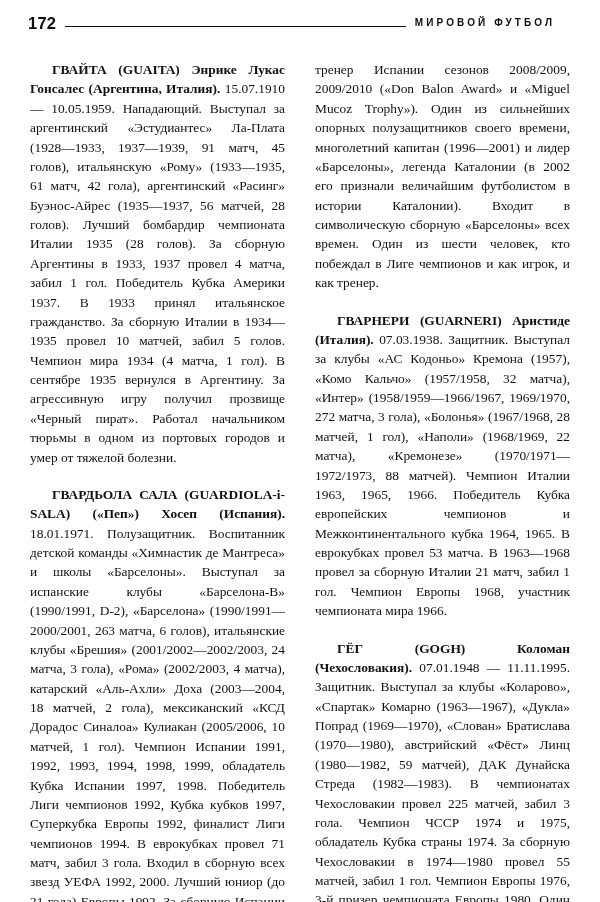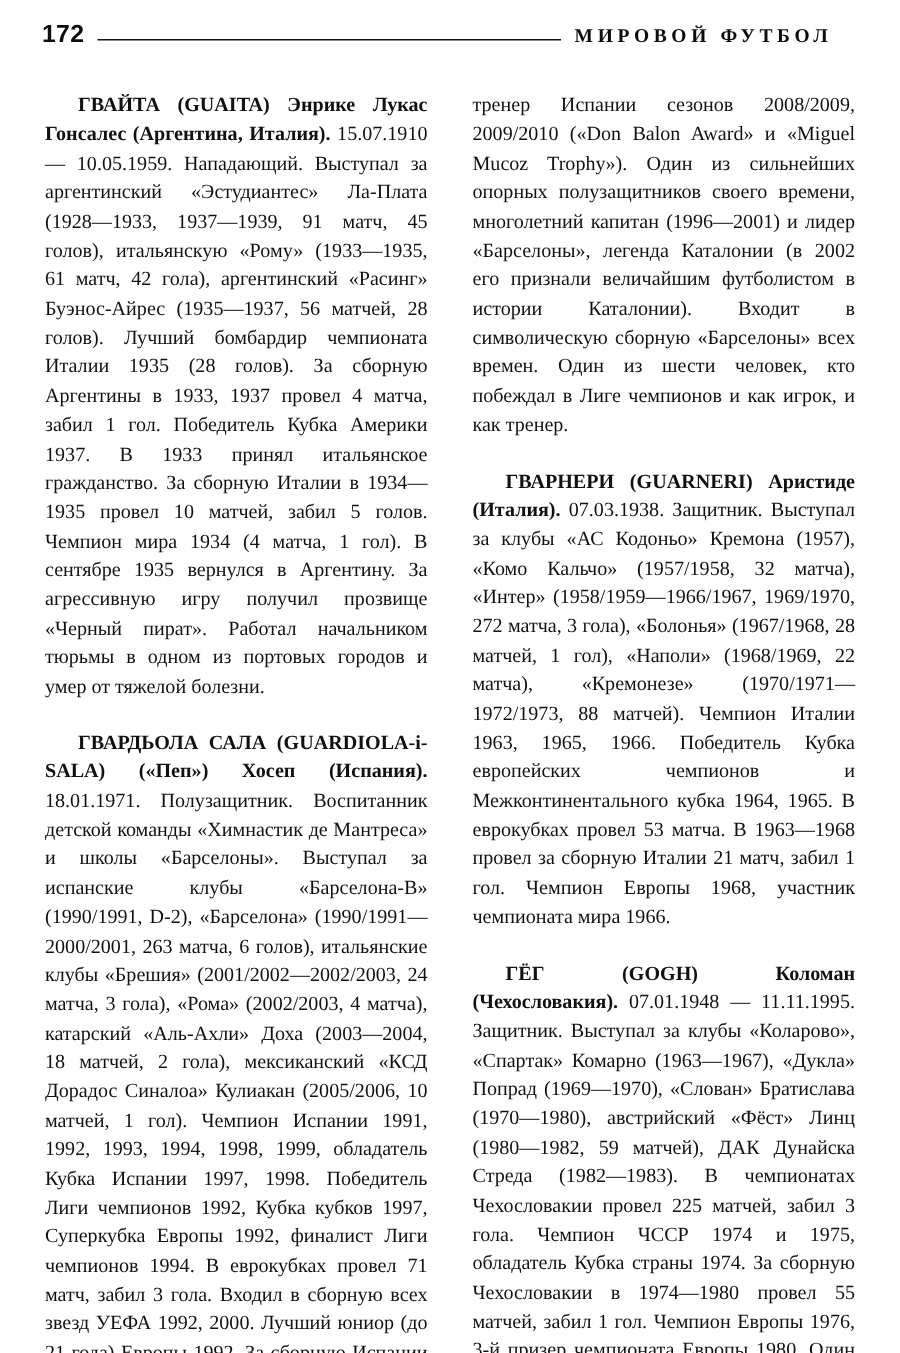--- a/index.html
+++ b/index.html
@@ -43,23 +43,23 @@
     line-height: 1;
     white-space: nowrap;
   }
   .header-rule {
     flex: 1 1 auto;
     height: 0;
     border-bottom: 1.6px solid #111111;
     margin-top: 6px;
   }
   .header-title {
-    font-family: Liberation Serif, serif;
+    font-family: Liberation Sans, sans-serif;
     font-weight: bold;
-    font-size: 13px;
+    font-size: 10px;
     letter-spacing: 3.1px;
     color: #0d0d0d;
     white-space: nowrap;
     line-height: 1;
   }
 
   
   .columns {
     position: absolute;
     top: 60px;

